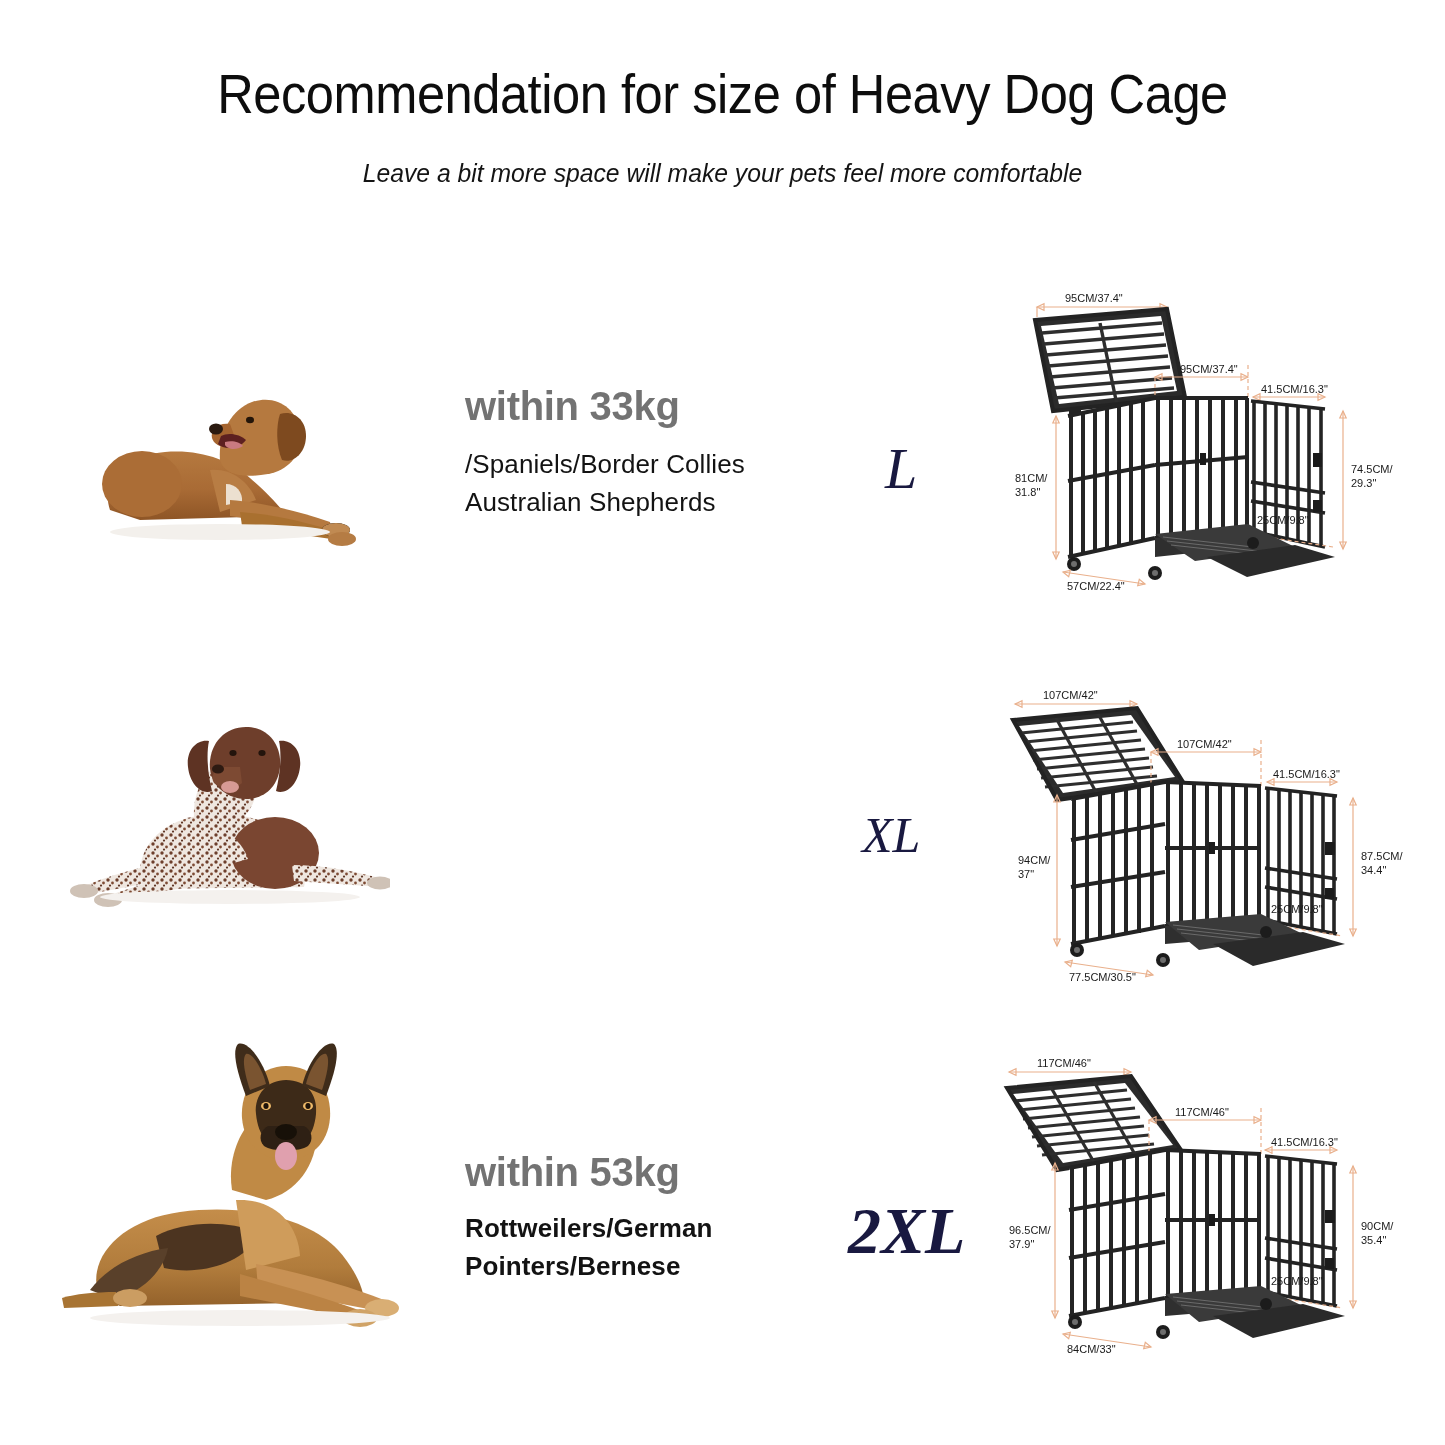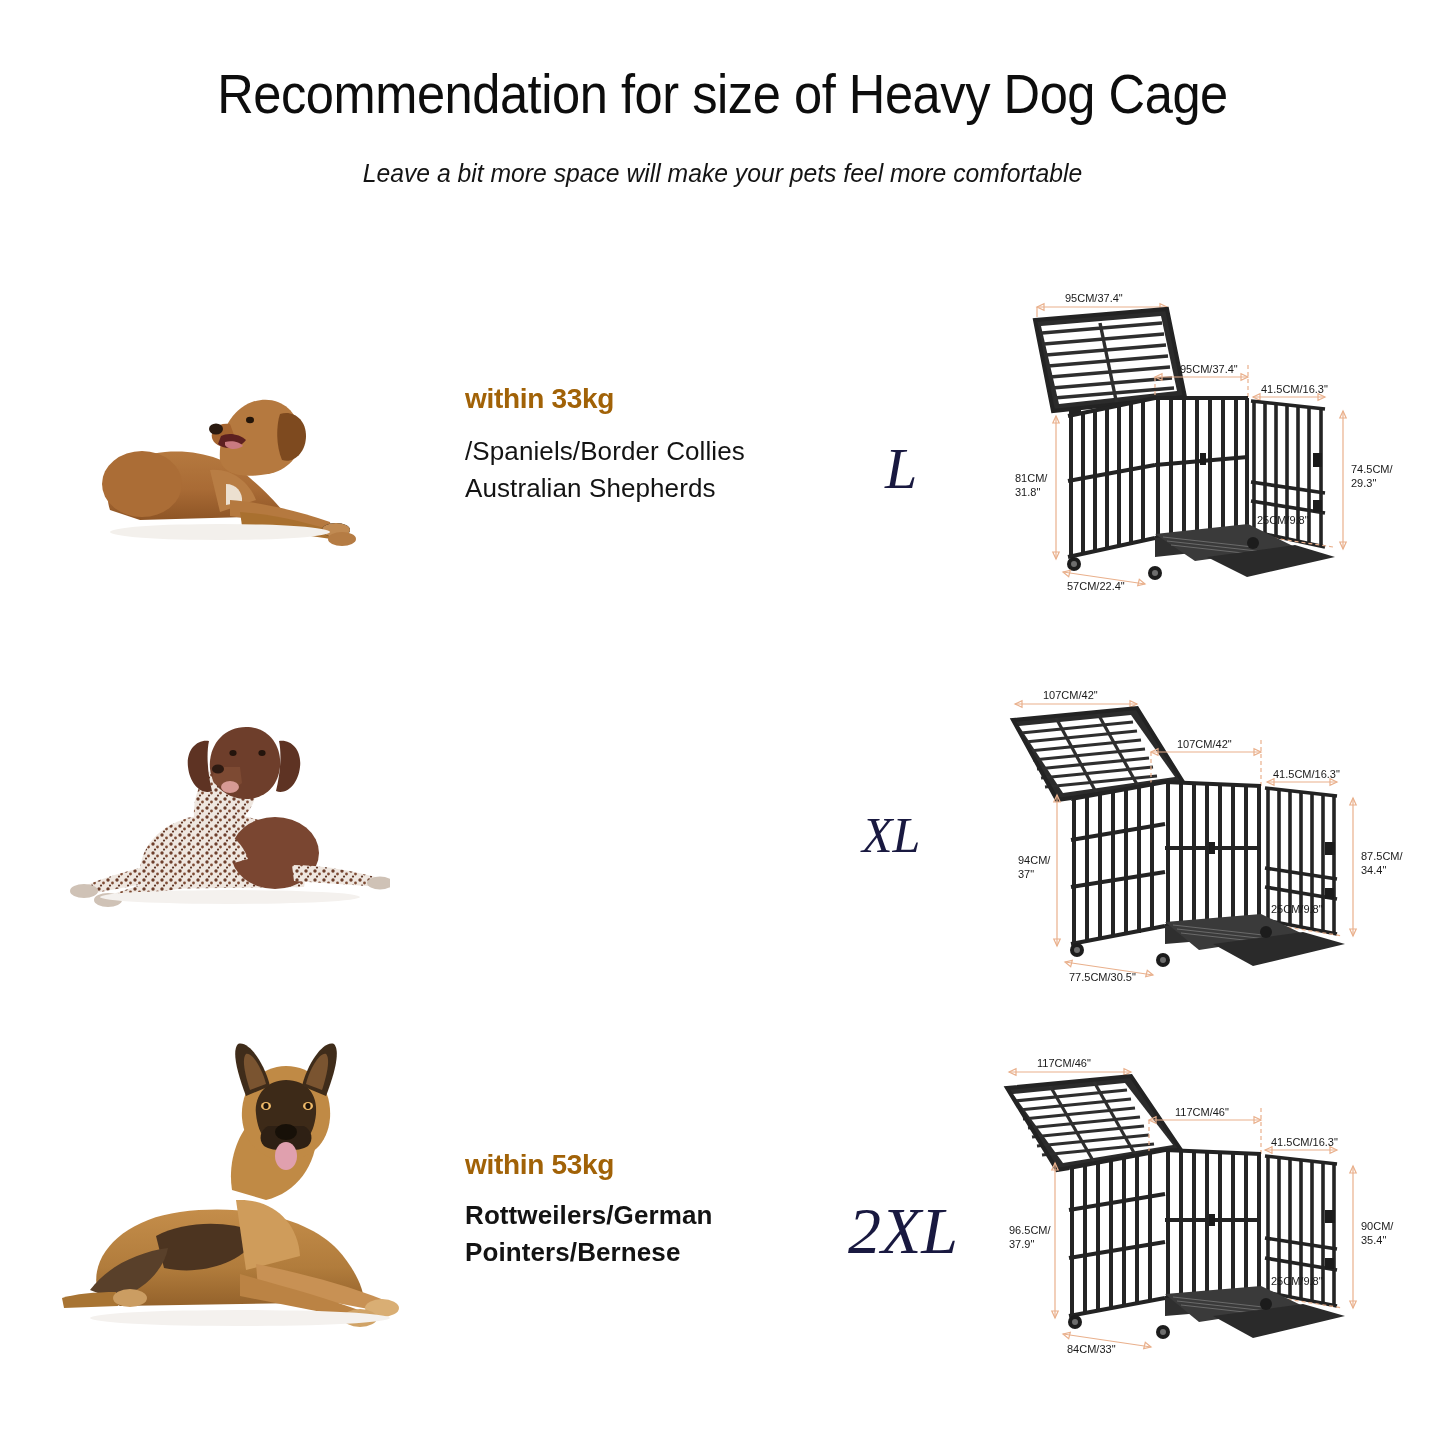--- a/index.html
+++ b/index.html
@@ -31,21 +31,21 @@
   .row{position:absolute;left:0;width:1445px;height:360px;}
   .row1{top:300px;}
   .row2{top:672px;}
   .row3{top:1030px;}
 
   .dog-cell{position:absolute;left:60px;top:0;width:380px;height:340px;}
   .dog-art{position:absolute;}
 
   .text-cell{position:absolute;left:465px;top:0;width:400px;}
   .weight{
-    font-size:28px;font-weight:700;color:#a16207;
+    font-size:40px;font-weight:700;color:#737373;
     letter-spacing:-0.3px;margin:0;line-height:1.1;
   }
   .breeds{
     font-size:26px;font-weight:400;color:#131313;
     margin:0;padding-top:18px;line-height:1.45;letter-spacing:0.1px;
   }
   .breeds div{white-space:nowrap;}
 
   .size-label{
     position:absolute;
@@ -553,21 +553,21 @@
     </div>
 
     <div class="text-cell" style="top:120px;">
       <p class="weight">within 53kg</p>
       <div class="breeds" style="padding-top:16px;font-weight:bold;">
         <div>Rottweilers/German</div>
         <div>Pointers/Bernese</div>
       </div>
     </div>
 
-    <div class="size-label" style="left:848px;top:168px;font-size:66px;">2XL</div>
+    <div class="size-label" style="left:848px;top:168px;font-size:66px;font-weight:bold;">2XL</div>
 
     <div class="cage-wrap" style="left:985px;top:20px;">
       <svg class="cage-svg" width="430" height="310" viewBox="0 0 430 310">
 
         <g>
           <path class="dim-line" d="M24 22 L146 22"></path>
           <path class="dim-line" d="M24 22 l7 -3.2 v6.4 z" fill="#e9b08c"></path>
           <path class="dim-line" d="M146 22 l-7 -3.2 v6.4 z" fill="#e9b08c"></path>
           <text class="dim-text" x="52" y="17">117CM/46"</text>
         </g>

